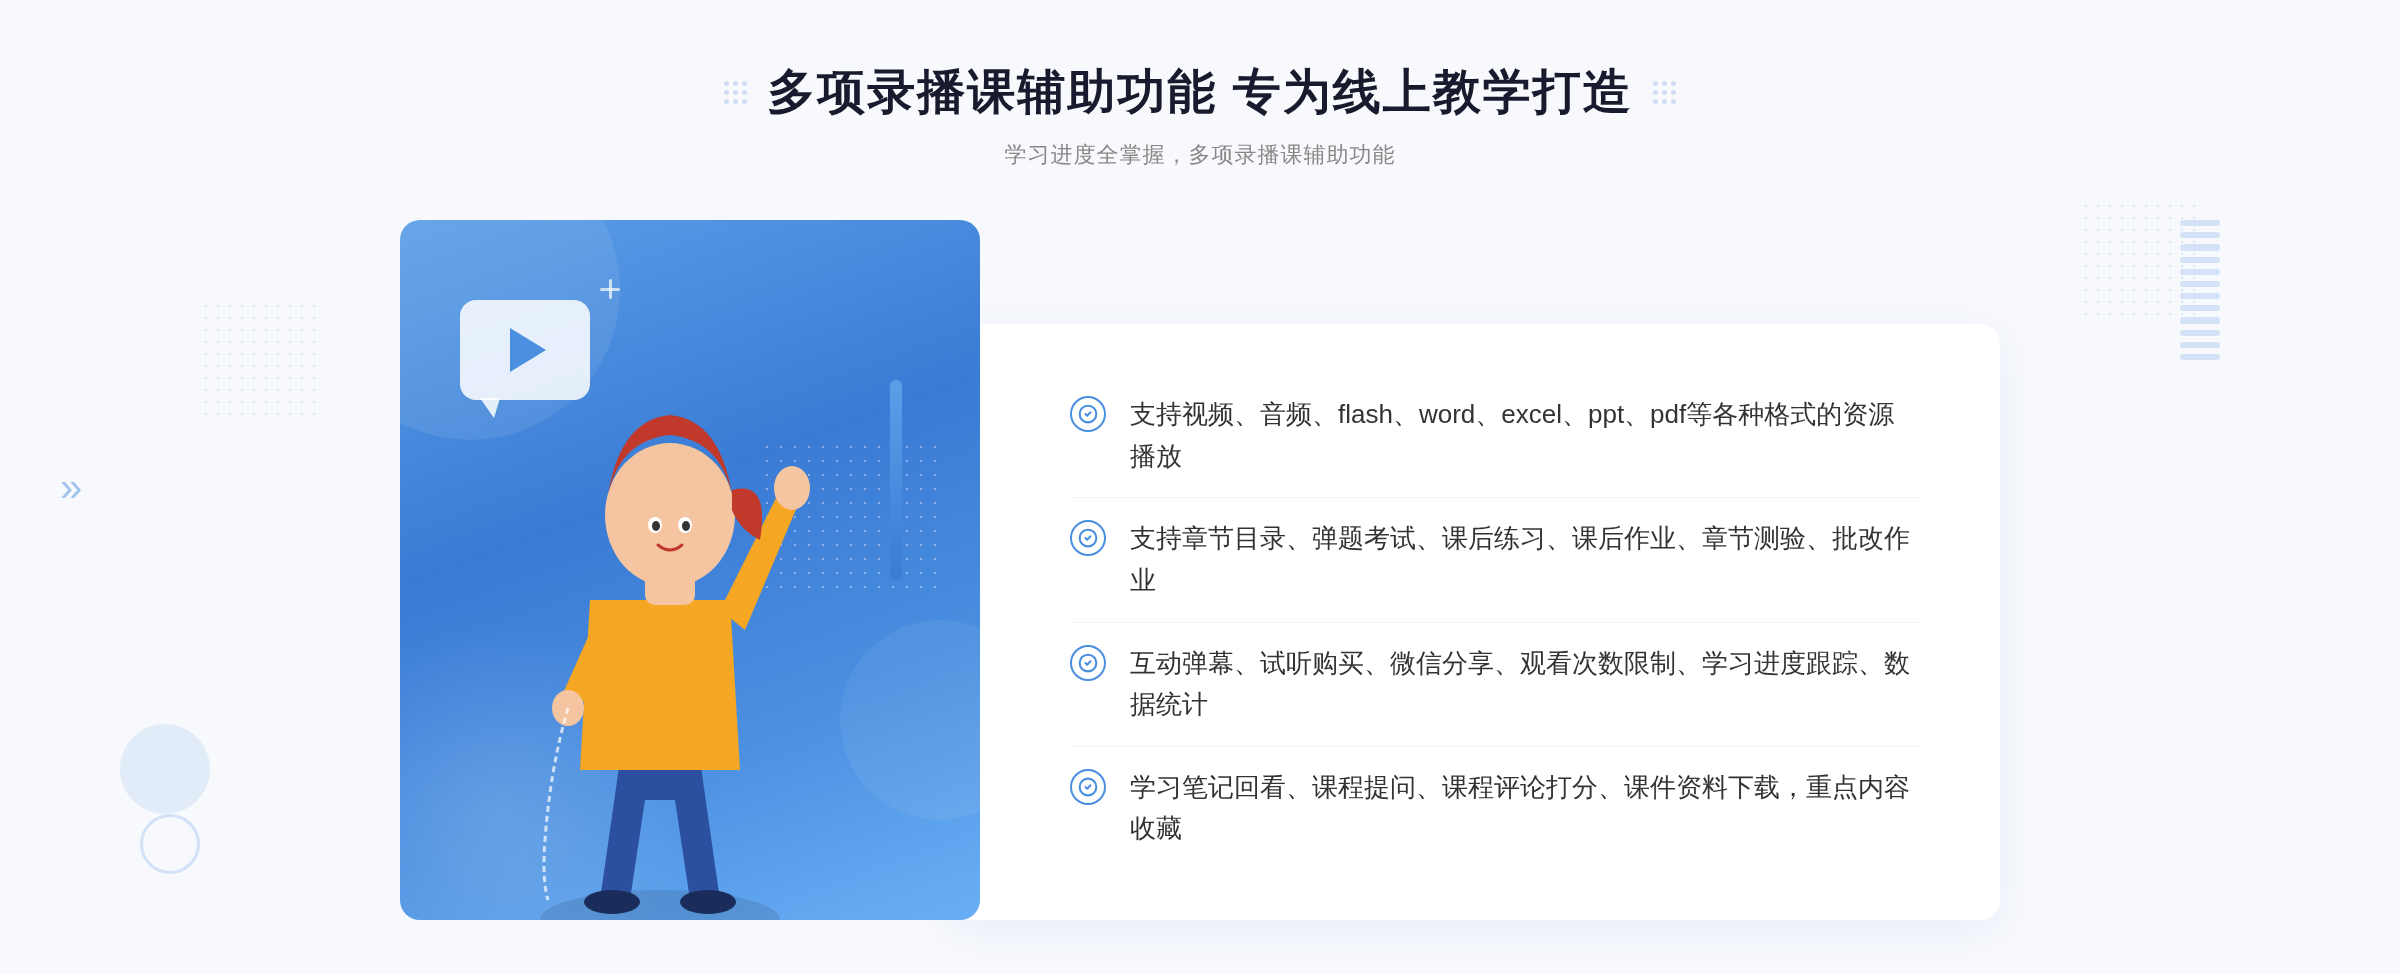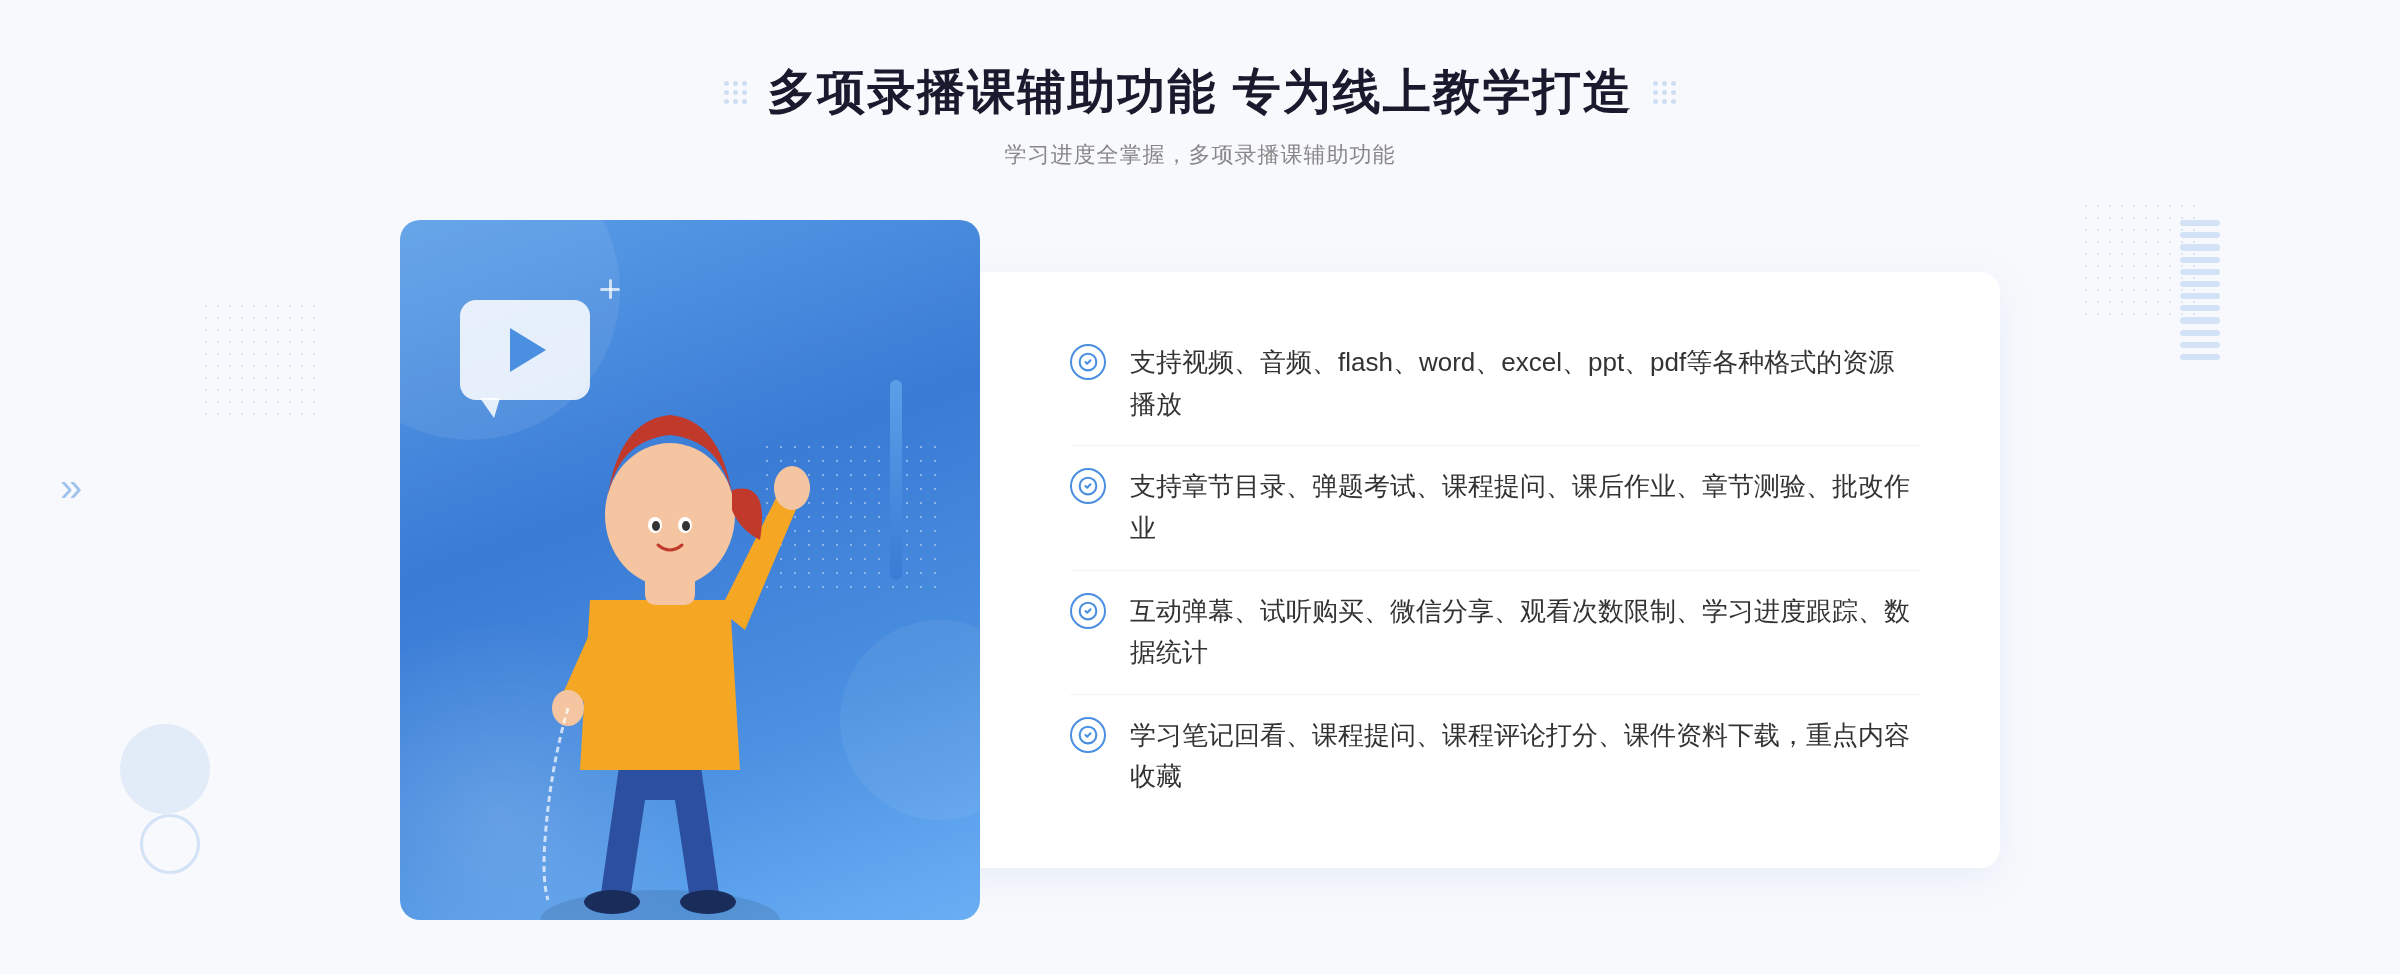--- a/index.html
+++ b/index.html
@@ -94,21 +94,21 @@
       font-size: 22px;
       color: #888;
       font-weight: 400;
       margin-top: 8px;
       letter-spacing: 1px;
     }
 
     
     .content-area {
       display: flex;
-      align-items: center;
+      align-items: flex-end;
       width: 1600px;
       min-height: 700px;
       position: relative;
     }
 
     
     .illustration-card {
       width: 580px;
       min-height: 700px;
       border-radius: 20px;
@@ -477,21 +477,21 @@
         <span class="feature-text">支持视频、音频、flash、word、excel、ppt、pdf等各种格式的资源播放</span>
       </div>
 
       <div class="feature-item">
         <div class="check-icon">
           <svg viewBox="0 0 24 24" fill="none" stroke="#4a8fe0" stroke-width="2.5" stroke-linecap="round" stroke-linejoin="round">
             <circle cx="12" cy="12" r="10"></circle>
             <polyline points="9,12 11,14 15,10"></polyline>
           </svg>
         </div>
-        <span class="feature-text">支持章节目录、弹题考试、课程提问、课后作业、章节测验、批改作业</span>
+        <span class="feature-text">支持章节目录、弹题考试、课后练习、课后作业、章节测验、批改作业</span>
       </div>
 
       <div class="feature-item">
         <div class="check-icon">
           <svg viewBox="0 0 24 24" fill="none" stroke="#4a8fe0" stroke-width="2.5" stroke-linecap="round" stroke-linejoin="round">
             <circle cx="12" cy="12" r="10"></circle>
             <polyline points="9,12 11,14 15,10"></polyline>
           </svg>
         </div>
         <span class="feature-text">互动弹幕、试听购买、微信分享、观看次数限制、学习进度跟踪、数据统计</span>

